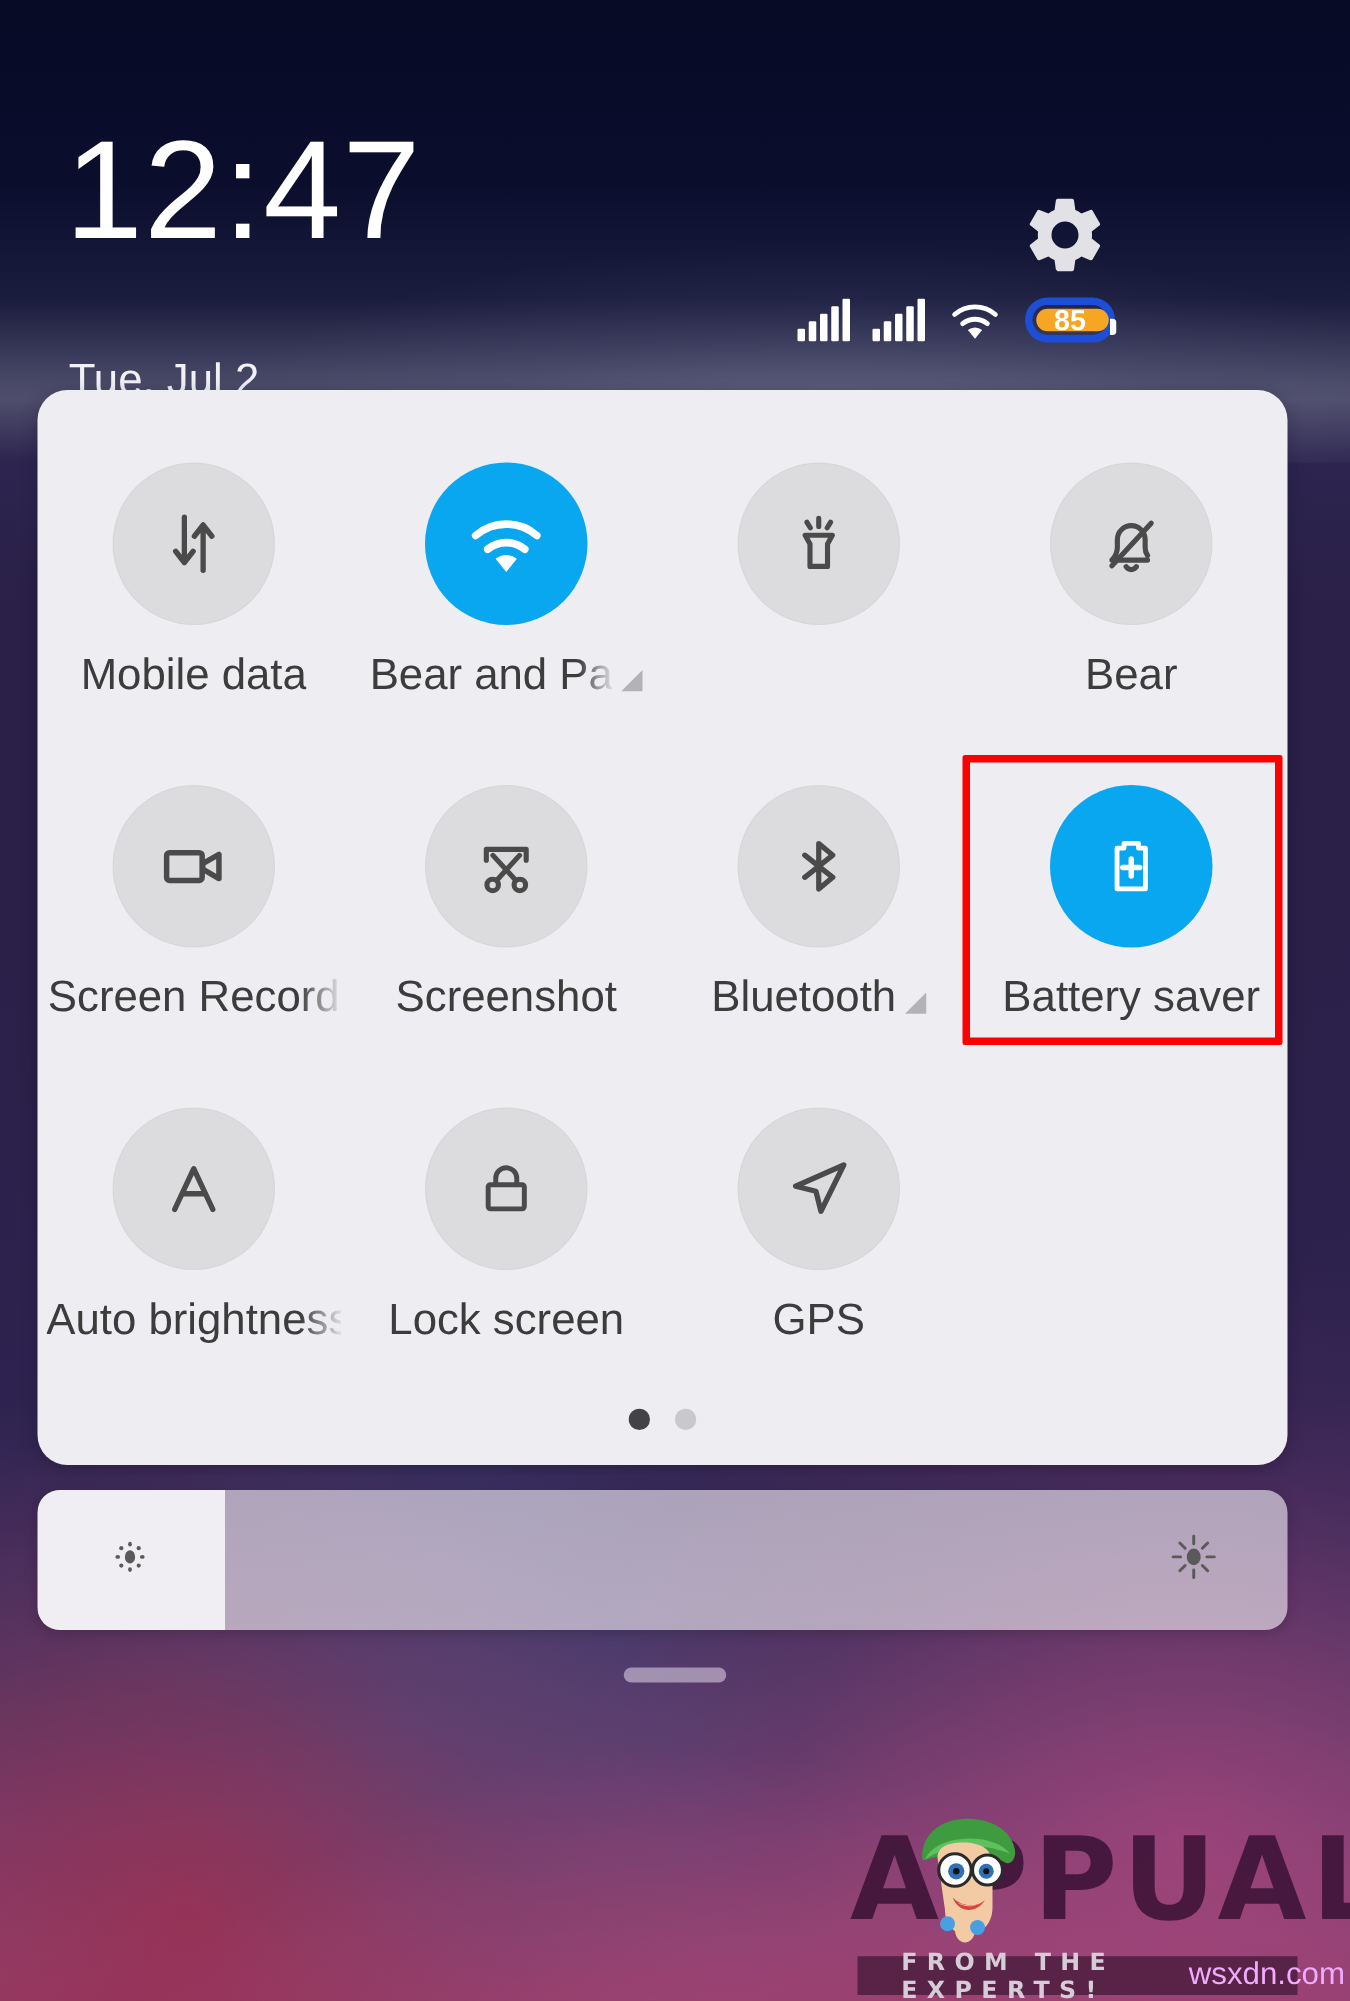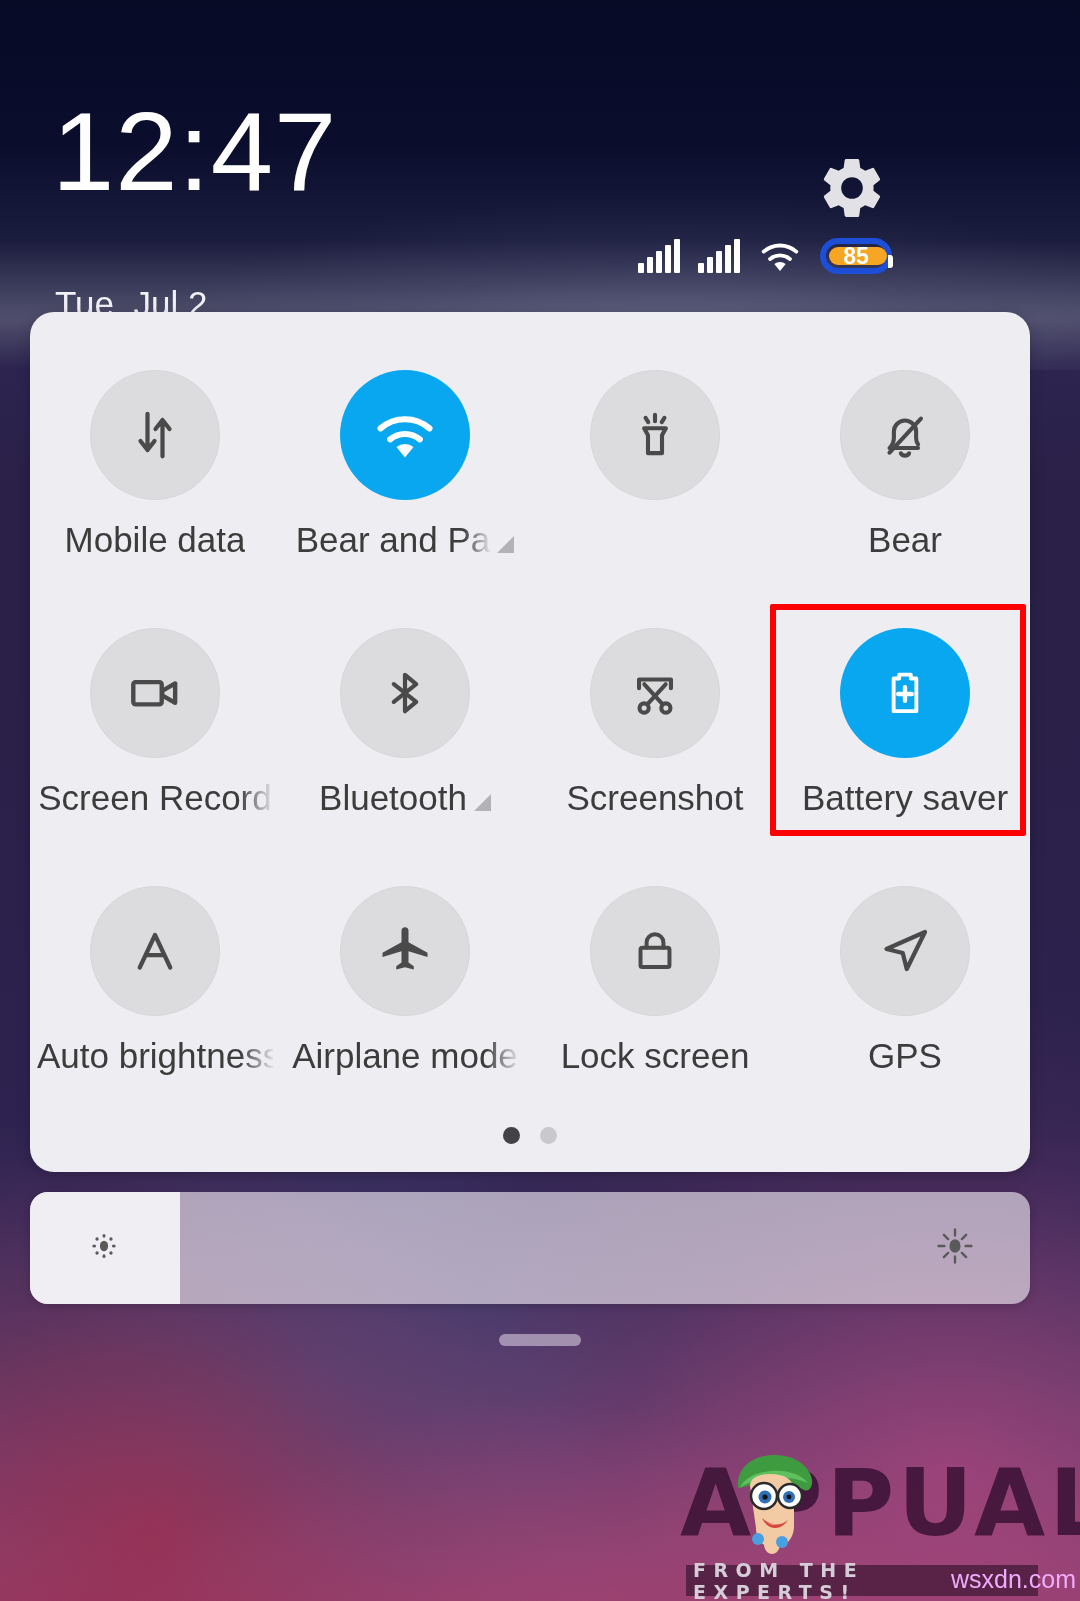--- a/index.html
+++ b/index.html
@@ -168,21 +168,21 @@
   #wm-face {
     position:absolute; left:48px; top:4px; width:104px; height:118px;
   }
   #wm-tagbar {
     position:absolute; left:14px; top:125px; width:352px; height:31px;
     background:rgba(47,16,42,0.62);
     display:flex; align-items:center; justify-content:center;
   }
   #wm-tagline {
     font-size:19px; font-weight:700; letter-spacing:7.5px; color:#d6ccd8;
-    font-family:"DejaVu Sans", sans-serif; padding-left:7px;
+    font-family:"DejaVu Sans", sans-serif; padding-left:7px;margin-left:28px;
   }
   #wm-site {
     position:absolute; right:4px; top:1565px - 1440px;
     font-size:25px; color:#cfc7d3; font-family:"Liberation Sans", sans-serif;
   }
 </style>
 </head>
 <body>
 
 <div id="wallpaper">
@@ -287,44 +287,44 @@
           <path fill="none" stroke="#4a4a4a" stroke-width="1.7" stroke-linejoin="round" d="M14.8 11.2l5-2.9v7.5l-5-2.9z"></path>
         </svg>
       </div>
       <div class="label-wrap">
         <span class="label fade">Screen Record</span>
       </div>
     </div>
 
     <div class="tile">
       <div class="circle">
-        <svg width="56" height="56" viewBox="0 0 24 24">
-          <path fill="none" stroke="#4a4a4a" stroke-width="1.8" stroke-linecap="round" stroke-linejoin="round" d="M7.2 8.2l9.6 7.6L12 19.8V4.2l4.8 4-9.6 7.6"></path>
-        </svg>
-      </div>
-      <div class="label-wrap">
-        <span class="label">Bluetooth</span>
-        <span class="tri"></span>
-      </div>
-    </div>
-
-    <div class="tile">
-      <div class="circle">
         <svg width="58" height="58" viewBox="0 0 24 24">
           <path fill="none" stroke="#4a4a4a" stroke-width="1.7" stroke-linecap="round" stroke-linejoin="round" d="M5.4 10V6.4h13.2V10"></path>
           <path fill="none" stroke="#4a4a4a" stroke-width="1.7" stroke-linecap="round" d="M7.6 8.4l7.6 8.3M16.4 8.4l-7.6 8.3"></path>
           <circle cx="7.5" cy="18.2" r="1.9" fill="none" stroke="#4a4a4a" stroke-width="1.7"></circle>
           <circle cx="16.5" cy="18.2" r="1.9" fill="none" stroke="#4a4a4a" stroke-width="1.7"></circle>
         </svg>
       </div>
       <div class="label-wrap">
         <span class="label">Screenshot</span>
       </div>
     </div>
 
+    <div class="tile">
+      <div class="circle">
+        <svg width="56" height="56" viewBox="0 0 24 24">
+          <path fill="none" stroke="#4a4a4a" stroke-width="1.8" stroke-linecap="round" stroke-linejoin="round" d="M7.2 8.2l9.6 7.6L12 19.8V4.2l4.8 4-9.6 7.6"></path>
+        </svg>
+      </div>
+      <div class="label-wrap">
+        <span class="label">Bluetooth</span>
+        <span class="tri"></span>
+      </div>
+    </div>
+
     <div class="tile on">
       <div class="circle">
         <svg width="58" height="58" viewBox="0 0 24 24">
           <path fill="none" stroke="#ffffff" stroke-width="1.6" stroke-linejoin="round" d="M9.6 4.4h4.8v1.6h2.3v13.5H7.3V6h2.3V4.4z"></path>
           <path fill="none" stroke="#ffffff" stroke-width="1.8" stroke-linecap="round" d="M12 9.6v5.6M9.2 12.4h5.6"></path>
         </svg>
       </div>
       <div class="label-wrap">
         <span class="label">Battery saver</span>
       </div>
@@ -335,30 +335,20 @@
         <svg width="60" height="60" viewBox="0 0 24 24">
           <path fill="none" stroke="#4a4a4a" stroke-width="1.7" stroke-linecap="round" stroke-linejoin="round" d="M5.9 18.6L12 5.6l6.1 13"></path>
           <path fill="none" stroke="#4a4a4a" stroke-width="1.7" stroke-linecap="round" d="M8.5 13.6h7"></path>
         </svg>
       </div>
       <div class="label-wrap">
         <span class="label fade">Auto brightness</span>
       </div>
     </div>
 
-    <div class="tile">
-      <div class="circle">
-        <svg width="60" height="60" viewBox="0 0 24 24">
-          <path fill="#4a4a4a" d="M21 14.4v-1.7l-7.6-4.2V3.9a1.4 1.4 0 00-2.8 0v4.6L3 12.7v1.7l7.6-2.3v4.5l-2.1 1.5v1.3L12 18.5l3.5.9v-1.3l-2.1-1.5v-4.5L21 14.4z"></path>
-        </svg>
-      </div>
-      <div class="label-wrap">
-        <span class="label fade">Airplane mode</span>
-      </div>
-    </div>
 
     <div class="tile">
       <div class="circle">
         <svg width="56" height="56" viewBox="0 0 24 24">
           <rect x="5.8" y="10.6" width="12.4" height="8.3" rx="0.8" fill="none" stroke="#4a4a4a" stroke-width="1.7"></rect>
           <path fill="none" stroke="#4a4a4a" stroke-width="1.7" stroke-linecap="round" d="M8.4 10.6V8.4a3.6 3.6 0 017.2 0v2.2"></path>
         </svg>
       </div>
       <div class="label-wrap">
         <span class="label">Lock screen</span>

